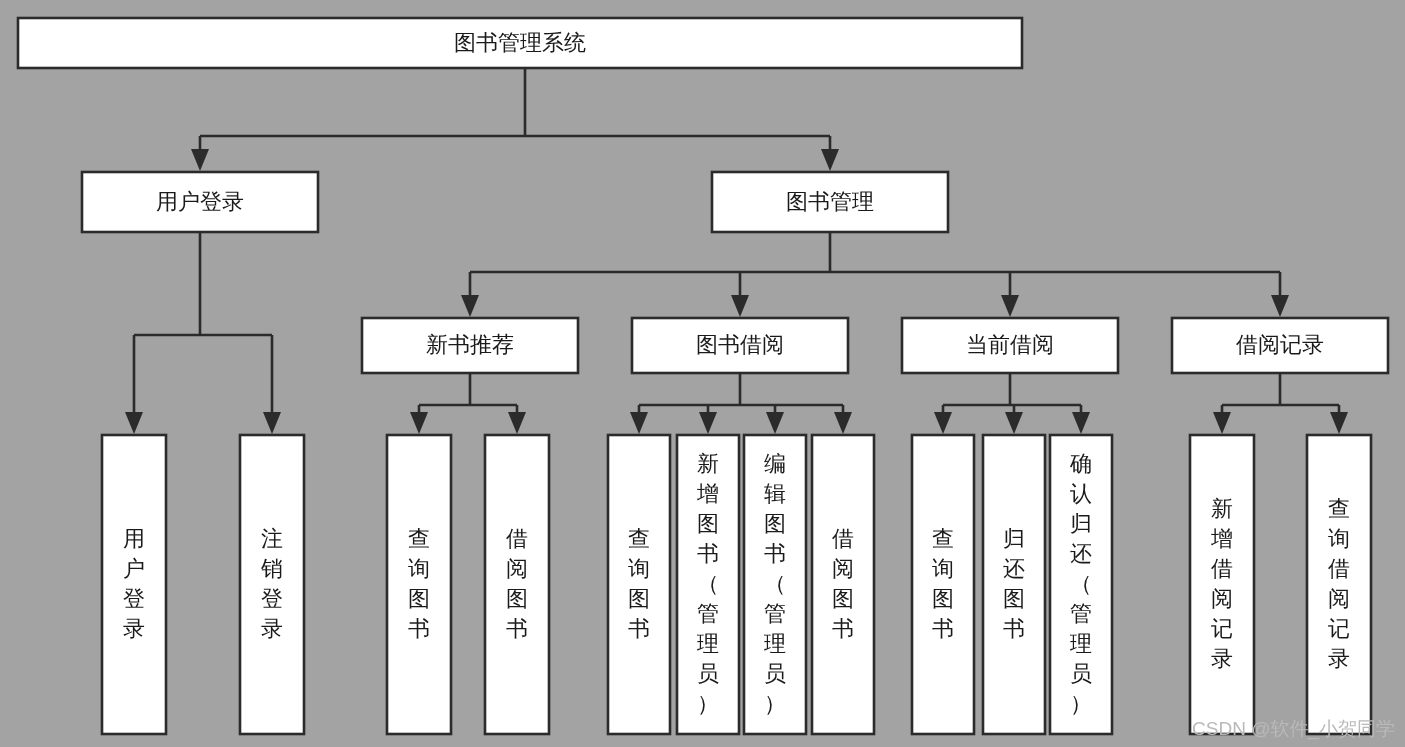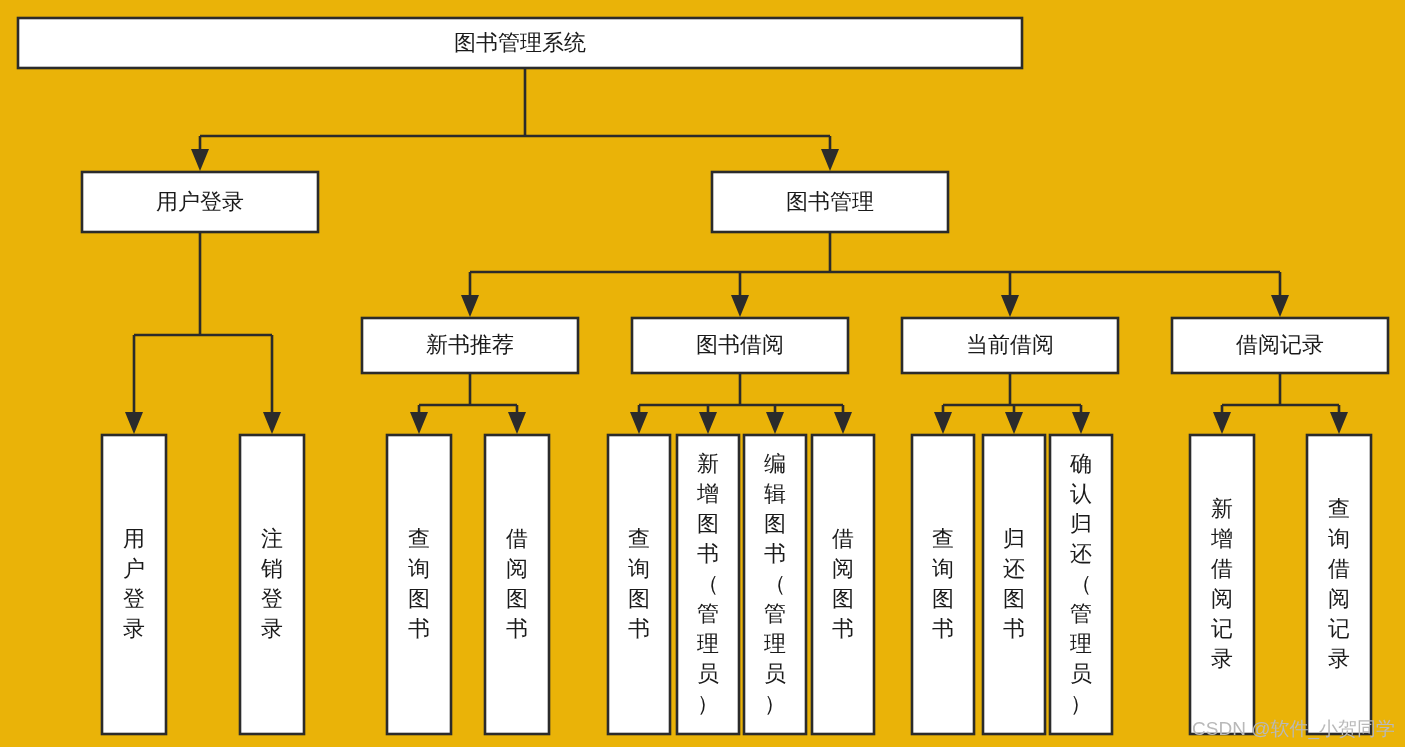--- a/index.html
+++ b/index.html
@@ -8,21 +8,21 @@
     padding: 0;
     background: #ffffff;
   }
   body {
     font-family: "Liberation Sans", "DejaVu Sans", sans-serif;
   }
   #diagram-root {
     position: relative;
     width: 1405px;
     height: 747px;
-    background: #eab308;
+    background: #a3a3a3;
     overflow: hidden;
   }
   svg.diagram-canvas {
     position: absolute;
     left: 0;
     top: 0;
     width: 1405px;
     height: 747px;
     display: block;
   }

